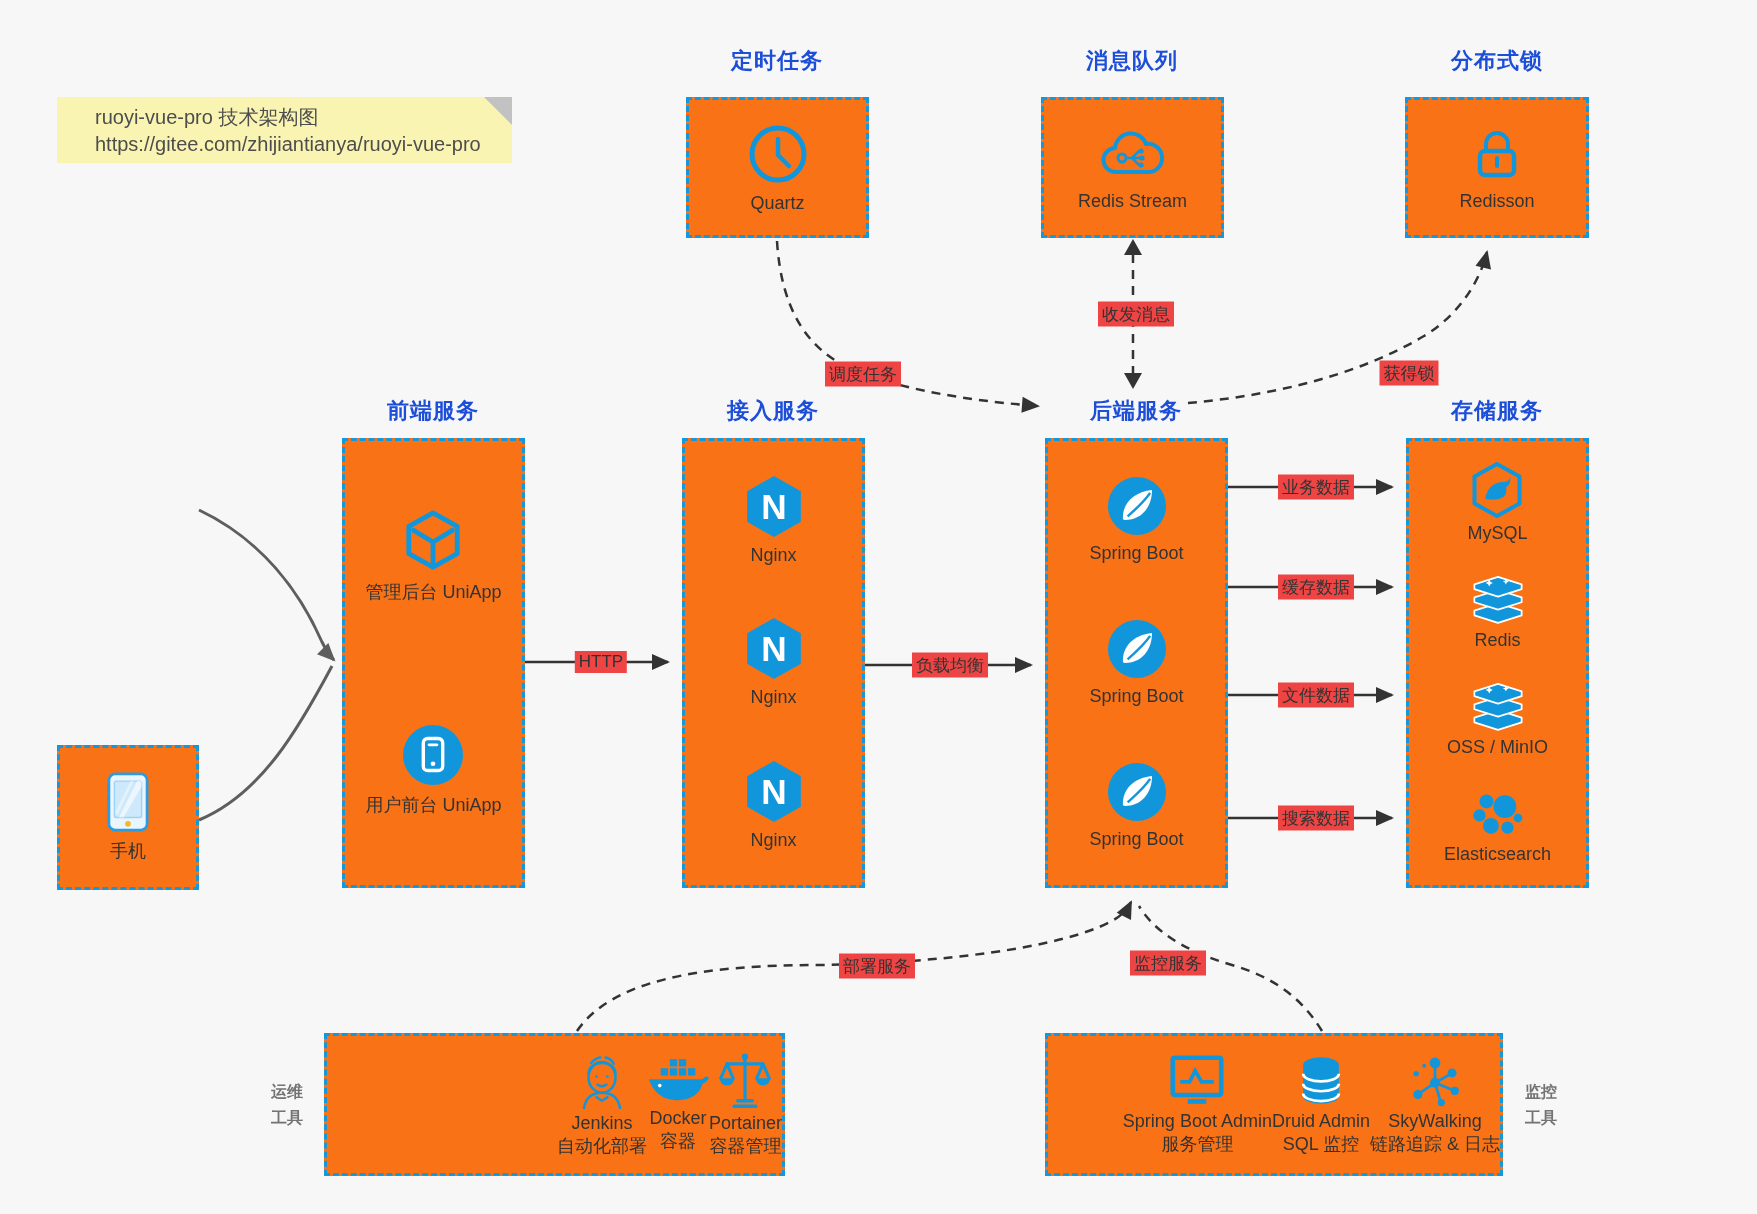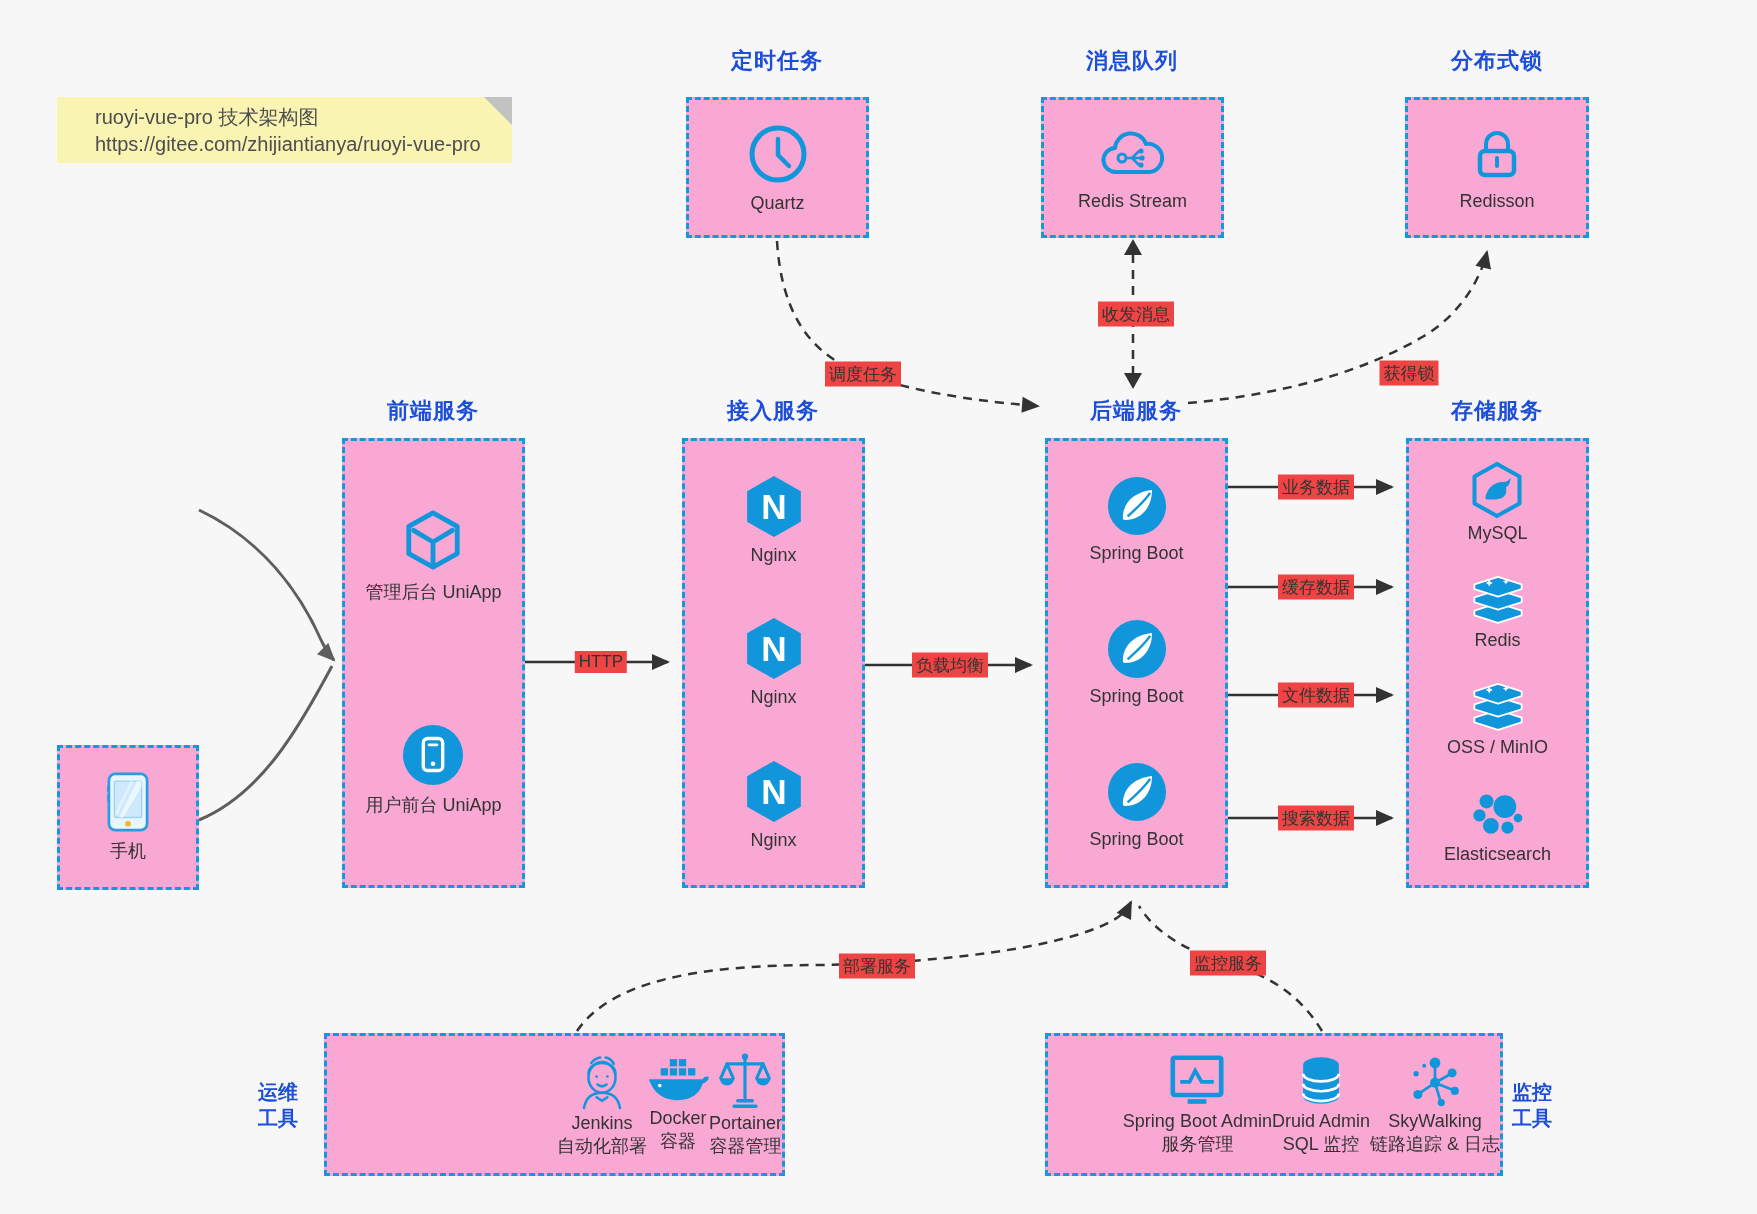--- a/index.html
+++ b/index.html
@@ -1,30 +1,30 @@
 <!DOCTYPE html>
 <html><head>
 <meta charset="utf-8">
 <style>
   html,body{margin:0;padding:0}
   .canvas{position:relative;width:1757px;height:1214px;background:#f7f7f8;
           font-family:"Liberation Sans","DejaVu Sans",sans-serif;overflow:hidden}
   .wires{position:absolute;left:0;top:0;z-index:1}
-  .gbox{position:absolute;box-sizing:border-box;background:#f9a8d4;border:3px dashed #1498dc;z-index:2;
+  .gbox{position:absolute;box-sizing:border-box;background:#f97316;border:3px dashed #1498dc;z-index:2;
         display:flex;flex-direction:column;align-items:center;justify-content:space-around;padding:8px 0}
   .gbox.row{flex-direction:row;justify-content:flex-end;padding:0}
   .item{display:flex;flex-direction:column;align-items:center;gap:7px}
   .lbl{font-size:18px;color:#333;white-space:nowrap;text-align:center}
   .sub{font-size:18px;color:#333;white-space:nowrap;margin-top:-3px}
   .gtitle{position:absolute;z-index:3;transform:translateX(-50%);font-size:22px;font-weight:bold;
           color:#1d4ed8;white-space:nowrap;letter-spacing:1px}
   .elabel{position:absolute;z-index:3;transform:translate(-50%,-50%);background:#ef4444;padding:1px 4px;
           font-size:17px;color:#333;white-space:nowrap}
-  .sidelabel{position:absolute;z-index:3;font-size:20px;font-weight:bold;color:#1d4ed8;
-             line-height:26px;text-align:left;white-space:nowrap}
+  .sidelabel{position:absolute;z-index:3;font-size:16px;font-weight:bold;color:#737373;
+             line-height:26px;text-align:center;white-space:nowrap}
   .note{position:absolute;left:57px;top:97px;width:455px;height:66px;background:#faf4b2;z-index:2;
         padding:7px 0 0 38px;box-sizing:border-box}
   .note .fold{position:absolute;top:0;right:0;width:28px;height:28px;background:#c2c2c2;
               clip-path:polygon(0 0,100% 0,100% 100%)}
   .note-line{font-size:20px;color:#4d4d4d;line-height:27px;white-space:nowrap}
 </style>
 </head>
 <body>
 
 <div class="canvas">
@@ -359,15 +359,15 @@
   <div class="elabel" style="left:601px;top:662px">HTTP</div>
   <div class="elabel" style="left:950px;top:665px">负载均衡</div>
   <div class="elabel" style="left:863px;top:374px">调度任务</div>
   <div class="elabel" style="left:1136px;top:314px">收发消息</div>
   <div class="elabel" style="left:1409px;top:373px">获得锁</div>
   <div class="elabel" style="left:1316px;top:487px">业务数据</div>
   <div class="elabel" style="left:1316px;top:587px">缓存数据</div>
   <div class="elabel" style="left:1316px;top:695px">文件数据</div>
   <div class="elabel" style="left:1316px;top:818px">搜索数据</div>
   <div class="elabel" style="left:877px;top:966px">部署服务</div>
-  <div class="elabel" style="left:1228px;top:963px">监控服务</div>
+  <div class="elabel" style="left:1168px;top:963px">监控服务</div>
 
 </div>
 
 </body></html>

